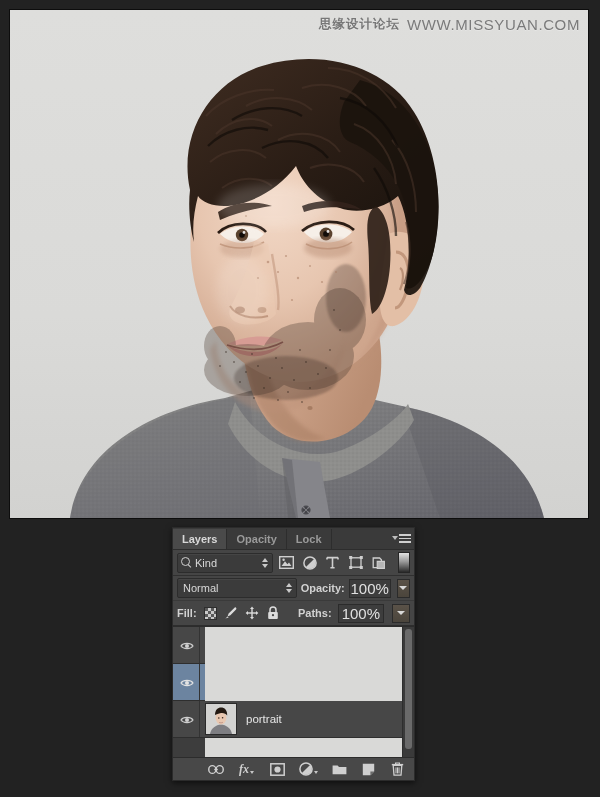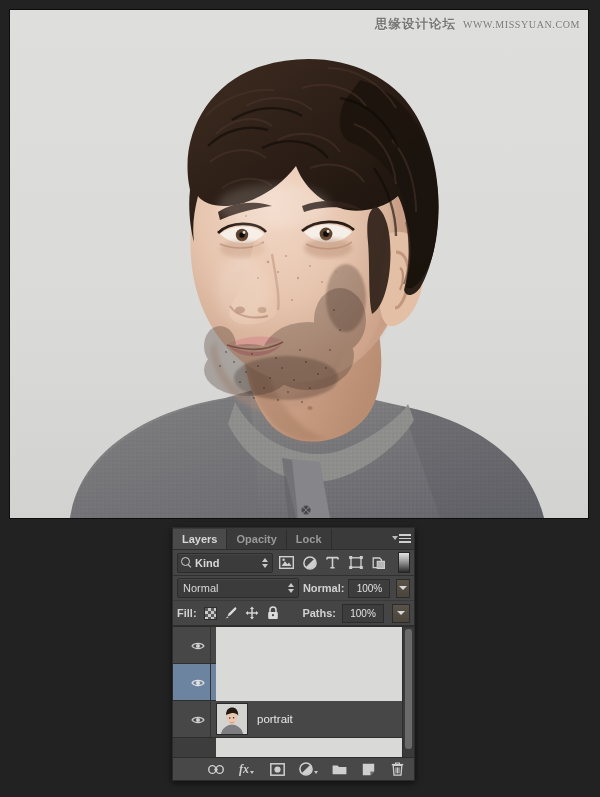--- a/index.html
+++ b/index.html
@@ -24,21 +24,21 @@
   .wm{
     position:absolute;top:6px;right:8px;z-index:40;
     display:flex;align-items:center;gap:7px;
     font-size:11px;color:#6e6e6e;letter-spacing:.5px;
     text-shadow:0 1px 0 rgba(255,255,255,.25);
     font-family:"DejaVu Sans",sans-serif;
     pointer-events:none;
     justify-content:flex-end;
   }
   .wm .cn{font-size:12.5px;color:#777;font-weight:bold;letter-spacing:1px;}
-  .wm .url{font-size:10px;color:#7a7a7a;font-family:Liberation Serif, serif;letter-spacing:.6px;}
+  .wm .url{font-size:15px;color:#7a7a7a;font-family:Liberation Sans, sans-serif;letter-spacing:.6px;}
 
   
   #layers-panel{
     position:absolute;left:172px;top:527px;width:241px;height:252px;
     background:#ffffff;
     border:1px solid #2b2b2b;
     box-shadow:0 2px 6px rgba(0,0,0,.6);
     display:flex;flex-direction:column;
     color:#d4d4d4;font-size:11px;
   }
@@ -77,21 +77,21 @@
     box-shadow:inset 0 1px 0 rgba(255,255,255,.05);
   }
   .magnifier{width:11px;height:11px;position:relative;flex:none;margin-right:3px;}
   .magnifier i{
     position:absolute;left:0;top:0;width:7px;height:7px;border:1.3px solid #cfcfcf;border-radius:50%;
   }
   .magnifier b{
     position:absolute;left:6.5px;top:6.5px;width:4px;height:1.3px;background:#cfcfcf;
     transform:rotate(45deg);transform-origin:left center;
   }
-  .kind-label{font-size:11px;font-weight:bold;color:#d8d8d8;}
+  .kind-label{font-size:11px;font-weight:normal;color:#d8d8d8;}
   .kind-arrows{
     position:absolute;right:4px;top:50%;transform:translateY(-50%);
     display:flex;flex-direction:column;gap:2px;
   }
   .kind-arrows .up{width:0;height:0;border-left:3.5px solid transparent;border-right:3.5px solid transparent;border-bottom:4px solid #c9c9c9;}
   .kind-arrows .dn{width:0;height:0;border-left:3.5px solid transparent;border-right:3.5px solid transparent;border-top:4px solid #c9c9c9;}
 
   .ficon{width:19px;height:19px;display:flex;align-items:center;justify-content:center;flex:none;}
   .ficon svg{display:block;}
   .gradswatch{
@@ -108,21 +108,21 @@
   .blend-select{
     width:152px;height:18px;background:#3b3b3b;border:1px solid #2c2c2c;border-radius:2px;
     display:flex;align-items:center;padding:0 5px;position:relative;
     box-shadow:inset 0 1px 0 rgba(255,255,255,.05);
   }
   .blend-select span{font-size:11px;color:#d8d8d8;}
   .lbl{font-size:11px;font-weight:bold;color:#d2d2d2;white-space:nowrap;}
   .numbox{
     height:17px;min-width:34px;background:#3d3d3d;border:1px solid #2b2b2b;
     display:flex;align-items:center;justify-content:center;
-    font-size:10px;color:#e0e0e0;padding:0 3px;
+    font-size:15px;color:#e0e0e0;padding:0 3px;
   }
   .dropbtn{
     width:16px;height:17px;background:linear-gradient(to bottom,#5a5248,#4b453c);
     border:1px solid #2b2b2b;display:flex;align-items:center;justify-content:center;margin-left:2px;
   }
   .dropbtn .tri{width:0;height:0;border-left:4px solid transparent;border-right:4px solid transparent;border-top:4.5px solid #d8d8d8;}
 
   
   .lockrow{
     height:24px;background:#454545;display:flex;align-items:center;
@@ -140,21 +140,21 @@
   .spacer{flex:1;}
 
   
   .layerlist{
     flex:1;background:#3d3d3d;position:relative;overflow:hidden;
     border-top:1px solid #2c2c2c;
   }
   .layer-row{
     height:36px;display:flex;align-items:center;
     border-bottom:1px solid #2e2e2e;
-    background:#474747;padding-left:11px;position:relative;
+    background:#474747;padding-left:0;position:relative;
   }
   .layer-row.selected{background:#6c84a0;}
   .eye-cell{
     width:26px;height:100%;display:flex;align-items:center;justify-content:center;
     border-right:1px solid #333;flex:none;
   }
   .eye{width:13px;height:9px;position:relative;}
   .eye svg{display:block;}
   .thumbs{display:flex;align-items:center;gap:4px;padding-left:5px;flex:none;}
   .thumb{
@@ -507,21 +507,21 @@
   </div>
 
   <div class="bmrow">
     <div class="blend-select">
       <span>Normal</span>
       <span class="kind-arrows">
         <span class="up"></span>
           <span class="dn"></span>
       </span>
     </div>
-    <span class="lbl">Normal:</span>
+    <span class="lbl">Opacity:</span>
     <span class="numbox">100%</span>
     <span class="dropbtn">
         <span class="tri"></span>
       </span>
   </div>
 
   <div class="lockrow">
     <span class="lbl">Fill:</span>
     <span class="lockicon">
         <span class="checker"></span>

